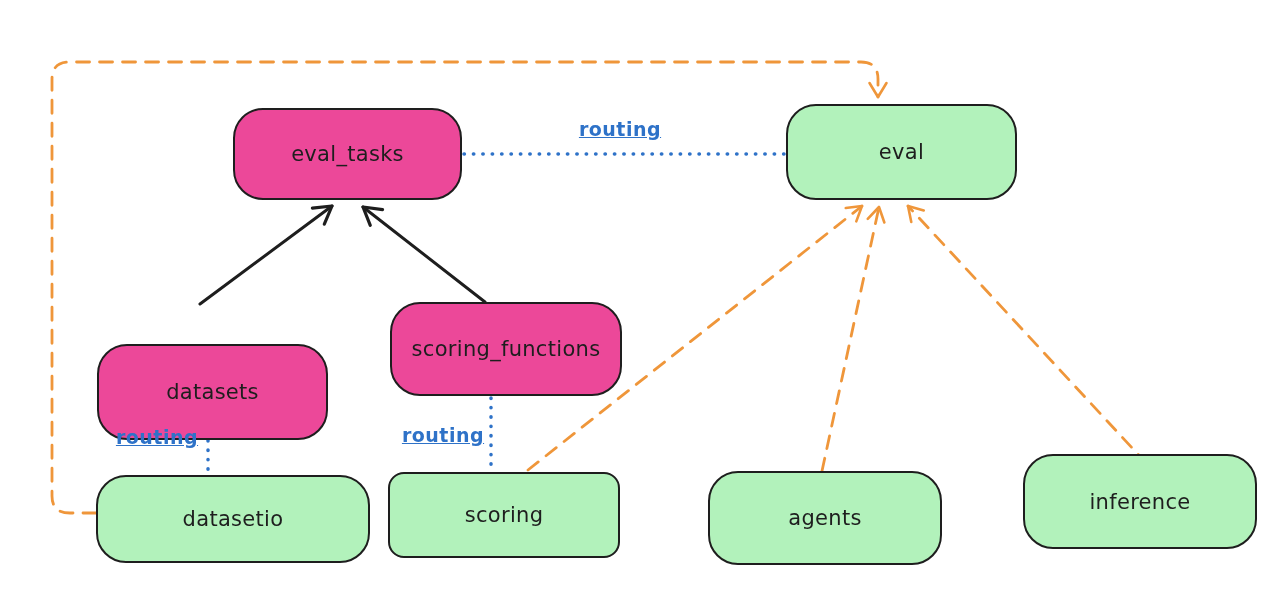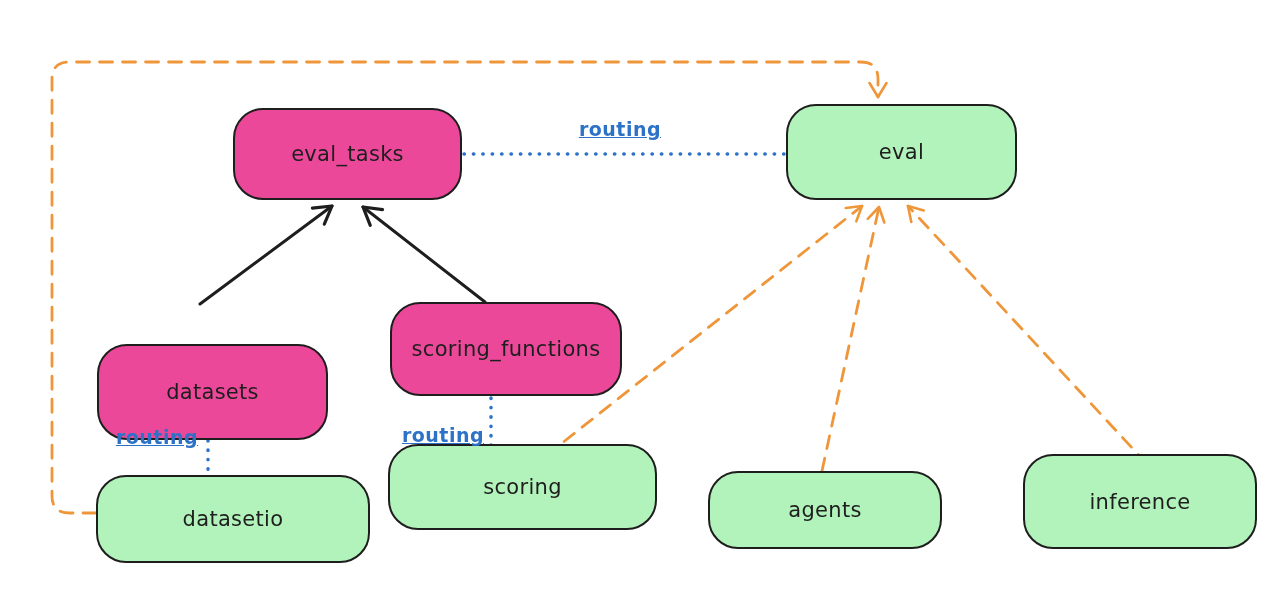--- a/index.html
+++ b/index.html
@@ -47,22 +47,22 @@
     z-index: -1;
   }
   .node-blue  { background: #ec4899; justify-content: center; }
   .node-green { background: #b2f2bb; }
 
   .n-eval_tasks        { left: 233px; top: 108px; width: 229px; height: 92px; }
   .n-eval              { left: 786px; top: 104px; width: 231px; height: 96px; }
   .n-datasets          { left:  97px; top: 304px; width: 231px; height: 96px; margin-top: 40px; }
   .n-scoring_functions { left: 382px; top: 302px; width: 232px; height: 94px; margin-left: 8px; }
   .n-datasetio         { left:  96px; top: 475px; width: 274px; height: 88px; }
-  .n-scoring           { left: 388px; top: 444px; width: 269px; height: 86px; }
-  .n-agents            { left: 708px; top: 471px; width: 234px; height: 78px; }
+  .n-scoring           { left: 388px; top: 472px; width: 232px; height: 86px; border-radius: 16px; }
+  .n-agents            { left: 708px; top: 471px; width: 234px; height: 94px; }
   .n-inference         { left: 1023px; top: 454px; width: 234px; height: 95px; }
 
   .routing-label {
     position: absolute;
     transform: translate(-50%, -50%);
     color: #2e72c8;
     font-size: 19px;
     font-weight: 600;
     letter-spacing: 0.5px;
     white-space: nowrap;

